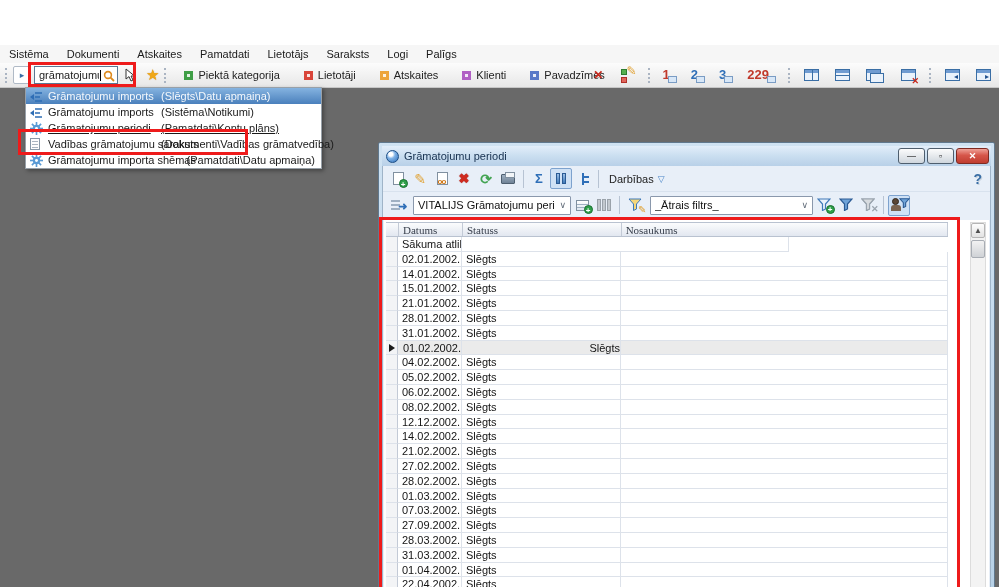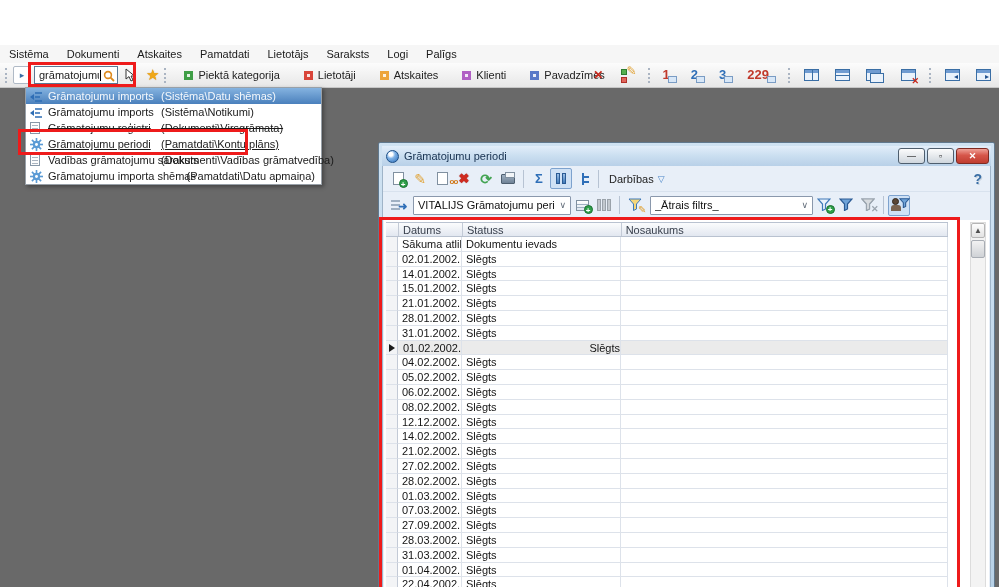--- a/index.html
+++ b/index.html
@@ -86,21 +86,21 @@
   .wtb { display:flex; align-items:center; height:26px; padding:0 4px; font-size:11px; color:#222; }
   .wtb1 { border-bottom:1px solid #d8e2ee; }
   .wbtn { display:flex; align-items:center; justify-content:center; width:22px; height:21px; flex:none; border:1px solid transparent; border-radius:2px; }
   .wbtn.pressed { background:#cfe1f5; border-color:#7da2ce; }
   .wsep { width:1px; height:18px; background:#b7c3d3; margin:0 4px; flex:none; }
   .docic { position:relative; width:11px; height:13px; background:#fff; border:1px solid #8090a0; }
   .badge { position:absolute; right:-5px; bottom:-4px; width:9px; height:9px; border-radius:50%; color:#fff; font-size:8px;
            font-weight:bold; line-height:9px; text-align:center; }
   .badge.green { background:#2ea04a; border:1px solid #1c7032; }
   .pencil { color:#e0a030; font-size:14px; }
-  .glasses { position:absolute; left:12px; bottom:-2px; color:#d07818; font-size:8px; font-weight:bold; letter-spacing:-1px; }
+  .glasses { position:absolute; left:0; bottom:-2px; color:#d07818; font-size:8px; font-weight:bold; letter-spacing:-1px; }
   .delx { color:#cf2b20; font-weight:bold; font-size:13px; text-shadow:0 0 1px #8f150d; }
   .refr { color:#43a452; font-size:14px; font-weight:bold; }
   .printer { position:relative; width:14px; height:10px; background:linear-gradient(#9fb0c2,#6f8296); border:1px solid #4e5f70; border-radius:1px; }
   .printer::before { content:""; position:absolute; left:3px; top:-3px; width:8px; height:4px; background:#f2f5f8; border:1px solid #8090a0; }
   .sigma { color:#2f6fb8; font-weight:bold; font-size:13px; }
   .cols { display:flex; gap:2px; }
   .cols i { width:4px; height:11px; background:linear-gradient(#9cc0e8,#3f79b8); border:1px solid #2a5a94; }
   .treeic { position:relative; width:12px; height:12px; }
   .treeic::before { content:""; position:absolute; left:5px; top:0; width:2px; height:12px; background:#2f6fb8; }
   .treeic::after { content:""; position:absolute; left:7px; top:3px; width:5px; height:2px; background:#2f6fb8; box-shadow:0 5px 0 0 #2f6fb8; }
@@ -137,21 +137,21 @@
   .tablewrap { position:absolute; left:1px; right:1px; top:54px; bottom:5px; background:#fff; }
   .vscroll { position:absolute; right:3px; top:2px; width:16px; height:387px; background:#f3f3f3; border:1px solid #dcdcdc; }
   .sbtn { position:absolute; left:0; width:14px; height:15px; background:linear-gradient(#fdfdfd,#e3e3e3);
           border:1px solid #b5b5b5; border-radius:2px; color:#505050; font-size:8px; display:flex; align-items:center; justify-content:center; }
   .sbtn.up { top:0; } .sbtn.down { bottom:0; }
   .sthumb { position:absolute; left:0; top:17px; width:14px; height:18px; background:linear-gradient(#f2f2f2,#cfd2d6);
             border:1px solid #a8adb4; border-radius:2px; }
 
   .grid { position:absolute; left:2px; top:2px; width:562px; font-size:11px; color:#141414; }
   .thead { display:flex; height:15px; background:linear-gradient(#fbfcfd,#e2e7f0); border-top:1px solid #b9c2d0; border-bottom:1px solid #b9c2d0; color:#39404d; }
-  .thead .hc { border-right:1px solid #c3cad6; padding:1px 8px 0 4px; white-space:nowrap; overflow:hidden; }
+  .thead .hc { border-right:1px solid #c3cad6; padding:1px 8px 0 4px; white-space:nowrap; overflow:hidden;font-family:Liberation Serif, serif; }
   .trow { display:flex; height:14.8px; background:#fff; }
   .trow.current { background:#ebebeb;text-align:right; }
   .cell { border-right:1px solid #dde2ea; border-bottom:1px solid #dde2ea; padding:1px 0 0 4px; white-space:nowrap; overflow:hidden; }
   .c-sel { width:12px; padding:0; background:#f3f4f6; border-right:1px solid #c3cad6; position:relative; }
   .trow.current .c-sel::after { content:""; position:absolute; left:3px; top:3.5px; width:0; height:0;
         border-left:6px solid #1a1a1a; border-top:4px solid transparent; border-bottom:4px solid transparent; }
   .c-datums { width:64px; } .c-statuss { width:159px; } .c-nosaukums { width:327px; }
   .hc.c-sel { background:linear-gradient(#fbfcfd,#e2e7f0); }
 
   .bottomband { position:absolute; left:0; bottom:0; width:100%; height:13px; background:#515151; }
@@ -294,46 +294,37 @@
         <span class="icw">
           <span class="ic ic-import">
             <svg width="13" height="12" viewBox="0 0 13 12">
               <path d="M5 2h7M5 6h5M5 10h7" stroke="#2e6db5" stroke-width="1.6"></path>
               <path d="M0 6 L4 3 L4 9 Z" fill="#2e6db5"></path>
             </svg>
           </span>
 
         </span>
         <span class="lab">Grāmatojumu imports</span>
-        <span class="pth">(Sistēma\Datu shēmas)</span>
+        <span class="pth">(Slēgts\Datu apmaiņa)</span>
       </div>
 
       <div class="sd-item" data-icon="import-icon">
         <span class="icw">
           <span class="ic ic-import">
             <svg width="13" height="12" viewBox="0 0 13 12">
               <path d="M5 2h7M5 6h5M5 10h7" stroke="#2e6db5" stroke-width="1.6"></path>
               <path d="M0 6 L4 3 L4 9 Z" fill="#2e6db5"></path>
             </svg>
           </span>
 
         </span>
         <span class="lab">Grāmatojumu imports</span>
         <span class="pth">(Sistēma\Notikumi)</span>
       </div>
 
-      <div class="sd-item strike" data-icon="document-icon">
-        <span class="icw">
-
-          <span class="ic ic-doc"></span>
-
-        </span>
-        <span class="lab">Grāmatojumu reģistri</span>
-        <span class="pth">(Dokumenti\Virsgrāmata)</span>
-      </div>
 
       <div class="sd-item under" data-icon="gear-icon">
         <span class="icw">
 
           <span class="ic ic-gear">
             <svg width="13" height="13" viewBox="0 0 16 16">
               <g fill="#5b9bd5">
                 <rect x="7" y="0" width="2" height="16"></rect>
                 <rect x="0" y="7" width="16" height="2"></rect>
                 <rect x="7" y="0" width="2" height="16" transform="rotate(45 8 8)"></rect>
@@ -513,21 +504,20 @@
             <span class="hc c-sel"></span>
             <span class="hc c-datums">Datums</span>
             <span class="hc c-statuss">Statuss</span>
             <span class="hc c-nosaukums">Nosaukums</span>
           </div>
           <div>
 
               <div class="trow">
                 <span class="cell c-sel"></span>
                 <span class="cell c-datums">Sākuma atlik</span>
-                <span class="cell c-statuss">Dokumentu ievads</span>
                 <span class="cell c-nosaukums"></span>
               </div>
 
               <div class="trow">
                 <span class="cell c-sel"></span>
                 <span class="cell c-datums">02.01.2002.</span>
                 <span class="cell c-statuss">Slēgts</span>
                 <span class="cell c-nosaukums"></span>
               </div>
 

